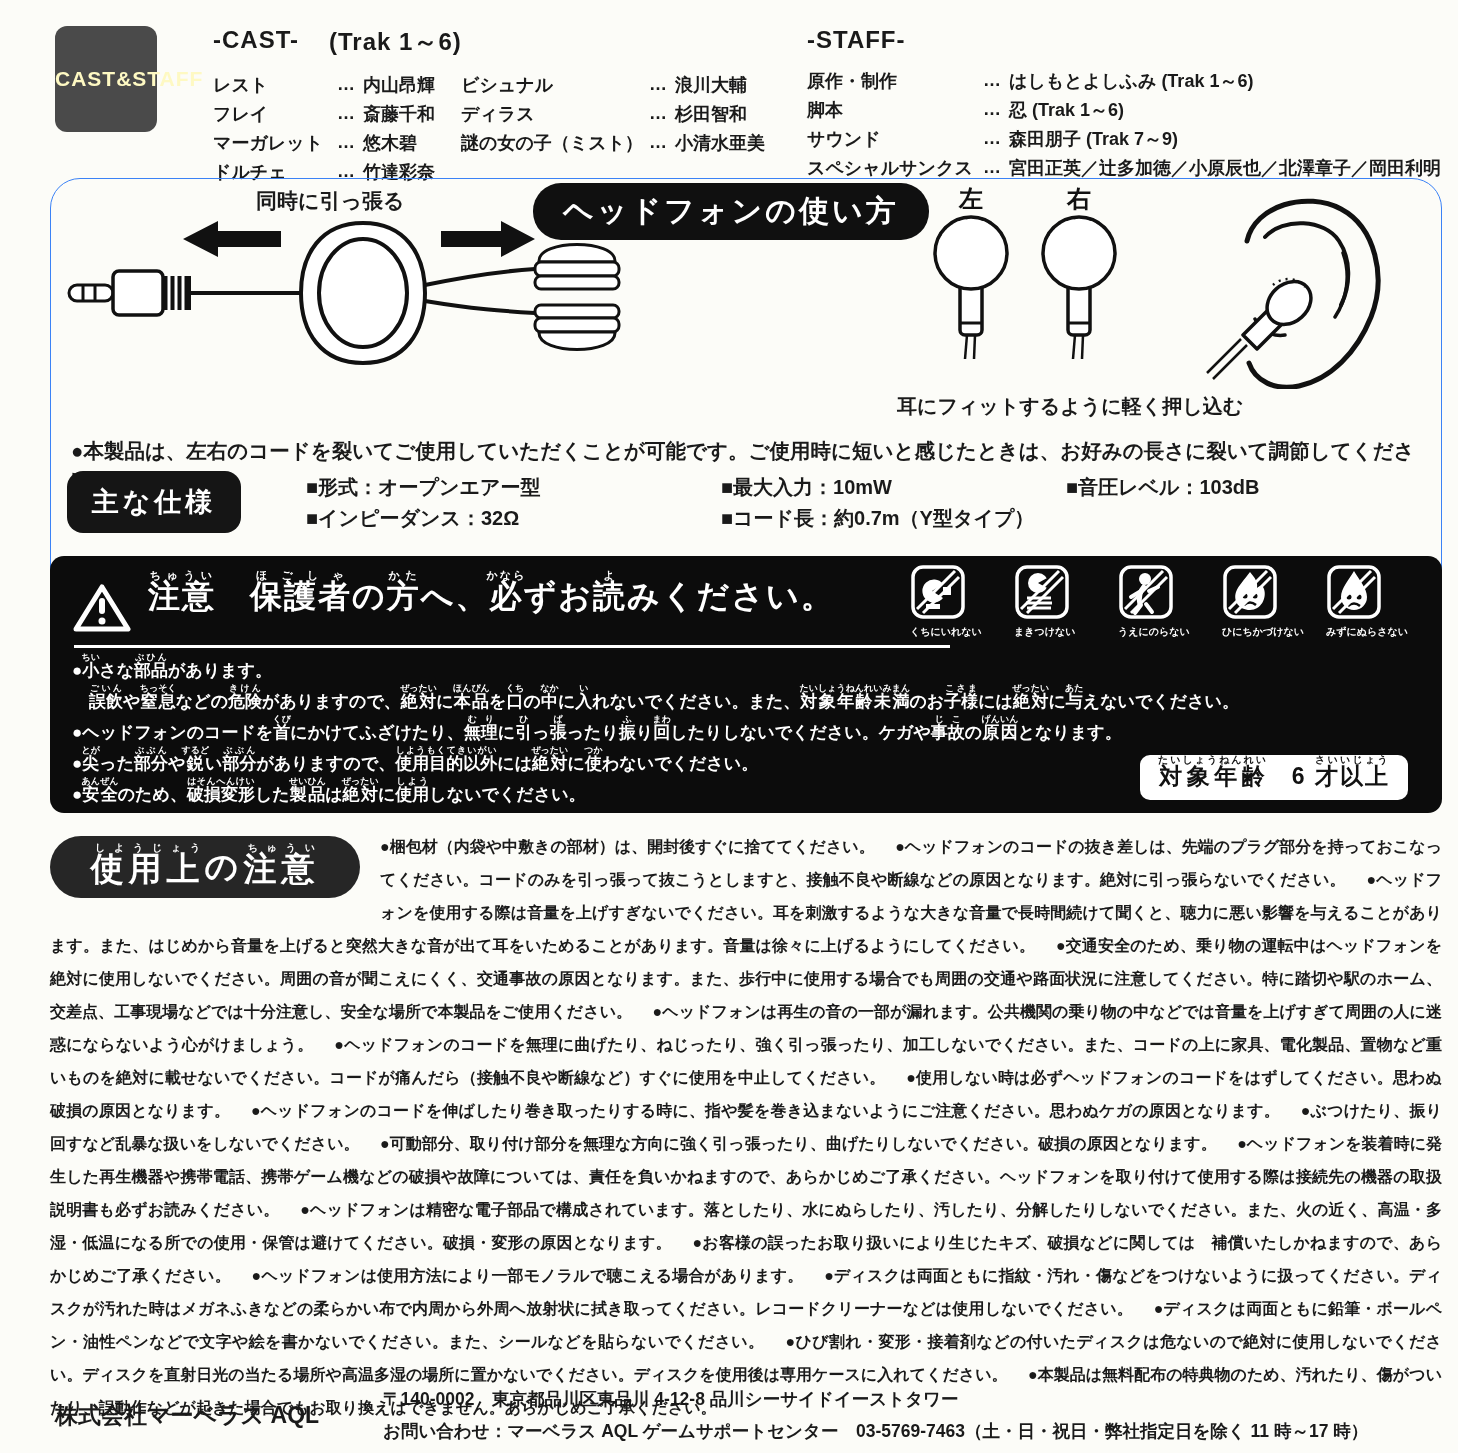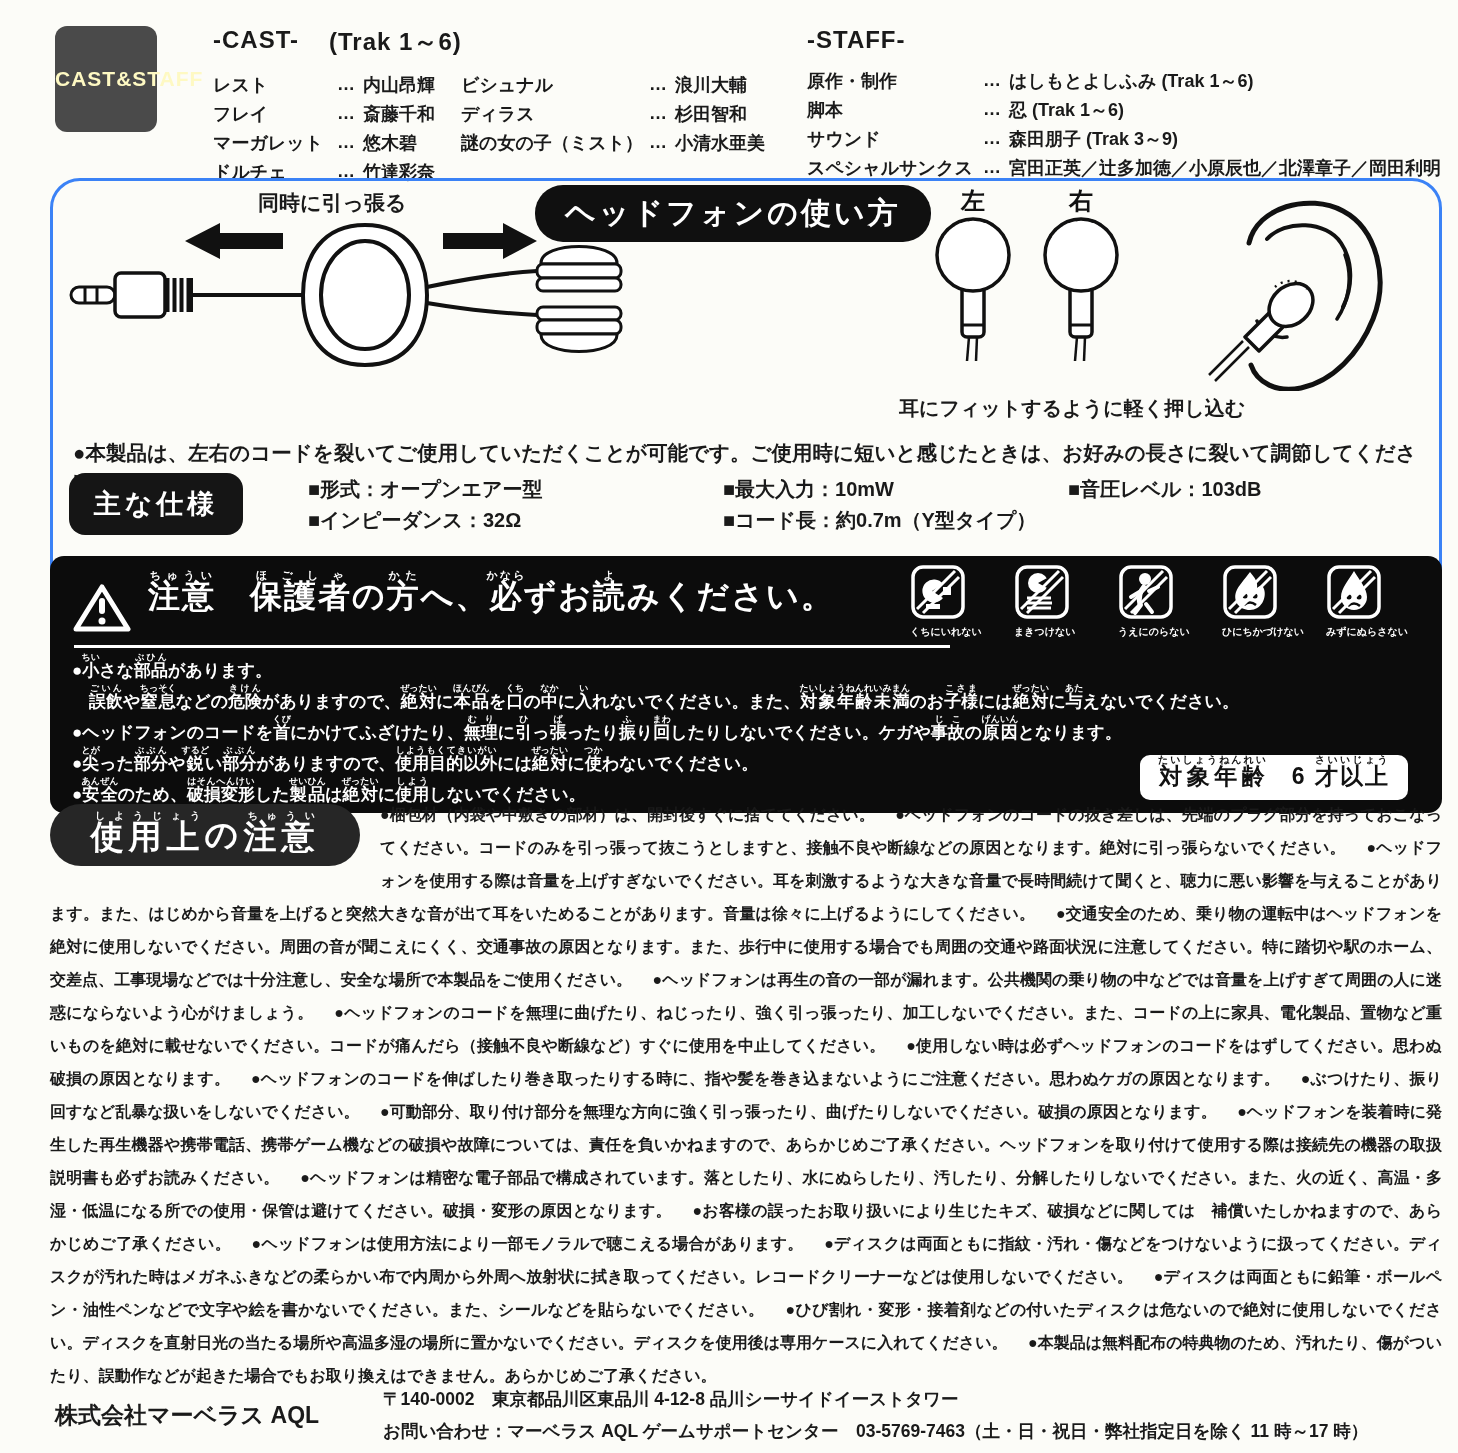--- a/index.html
+++ b/index.html
@@ -17,21 +17,21 @@
   .crow{display:flex;align-items:center;height:29px;font-size:18px;font-weight:bold;}
   .crole{width:124px;}
   .crole2{width:188px;}
   .srole{width:176px;}
   .cdots{margin:0 8px 0 0;}
   .staff-block{margin-left:42px;}
   .s-rows{margin-top:12px;}
 
   
   .usage-box{position:absolute;left:50px;top:178px;width:1392px;height:456px;
-             border:3px solid #3b82f6;border-radius:30px;box-sizing:border-box;}
+             border:1px solid #3b82f6;border-radius:30px;box-sizing:border-box;}
   .pull-label{position:absolute;left:205px;top:8px;font-size:21px;font-weight:bold;}
   .usage-title{position:absolute;left:482px;top:4px;background:#101010;color:#fff;
                border-radius:28px;padding:8px 30px;font-size:30px;font-weight:bold;letter-spacing:3px;}
   .cord-svg{position:absolute;left:12px;top:30px;}
   .earbuds-svg{position:absolute;left:862px;top:8px;}
   .ear-svg{position:absolute;left:1134px;top:10px;}
   .fit-caption{position:absolute;left:846px;top:214px;font-size:20px;font-weight:bold;}
   .steps{position:absolute;left:58px;top:182px;}
   .step-row{display:flex;align-items:center;margin-bottom:10px;}
   .step-badge{background:#555;color:#fff;border-radius:8px;padding:4px 14px;
@@ -57,21 +57,21 @@
   .wicon-cap{font-size:10px;font-weight:bold;margin-top:1px;}
   .warn-divider{height:3px;background:#fff;width:876px;margin:6px 0 4px 2px;}
   .wbullets{font-size:17px;font-weight:bold;}
   .wline{height:31px;line-height:31px;white-space:nowrap;}
   .wline rt{font-size:9px;font-weight:bold;}
   .age-badge{position:absolute;right:34px;bottom:13px;background:#fff;color:#111;border-radius:10px;
              padding:4px 18px 8px;font-size:23px;font-weight:bold;letter-spacing:2px;}
   .age-badge rt{font-size:10px;font-weight:bold;}
 
   
-  .precautions{position:absolute;left:50px;top:798px;width:1392px;}
+  .precautions{position:absolute;left:50px;top:830px;width:1392px;}
   .prec-badge{float:left;width:310px;height:62px;background:#262626;border-radius:32px;color:#fff;
               display:flex;align-items:center;justify-content:center;font-size:33px;font-weight:bold;
               letter-spacing:5px;margin:6px 20px 10px 0;}
   .prec-badge rt{font-size:10px;font-weight:bold;letter-spacing:0;}
   .prec-body{text-align:justify;font-size:16px;font-weight:bold;line-height:33px;}
   .pb::after{content:"　";}
 
   
   .footer{position:absolute;left:55px;top:1384px;width:1360px;display:flex;align-items:center;}
   .company{font-size:23px;font-weight:bold;flex:0 0 300px;}
@@ -148,21 +148,21 @@
             <span>はしもとよしふみ (Trak 1～6)</span>
           </div>
         <div class="crow">
             <span class="srole">脚本</span>
             <span class="cdots">…</span>
             <span>忍 (Trak 1～6)</span>
           </div>
         <div class="crow">
             <span class="srole">サウンド</span>
             <span class="cdots">…</span>
-            <span>森田朋子 (Trak 3～9)</span>
+            <span>森田朋子 (Trak 7～9)</span>
           </div>
         <div class="crow">
             <span class="srole">スペシャルサンクス</span>
             <span class="cdots">…</span>
             <span>宮田正英／辻多加徳／小原辰也／北澤章子／岡田利明</span>
           </div>
       </div>
     </div>
   </section>
 

